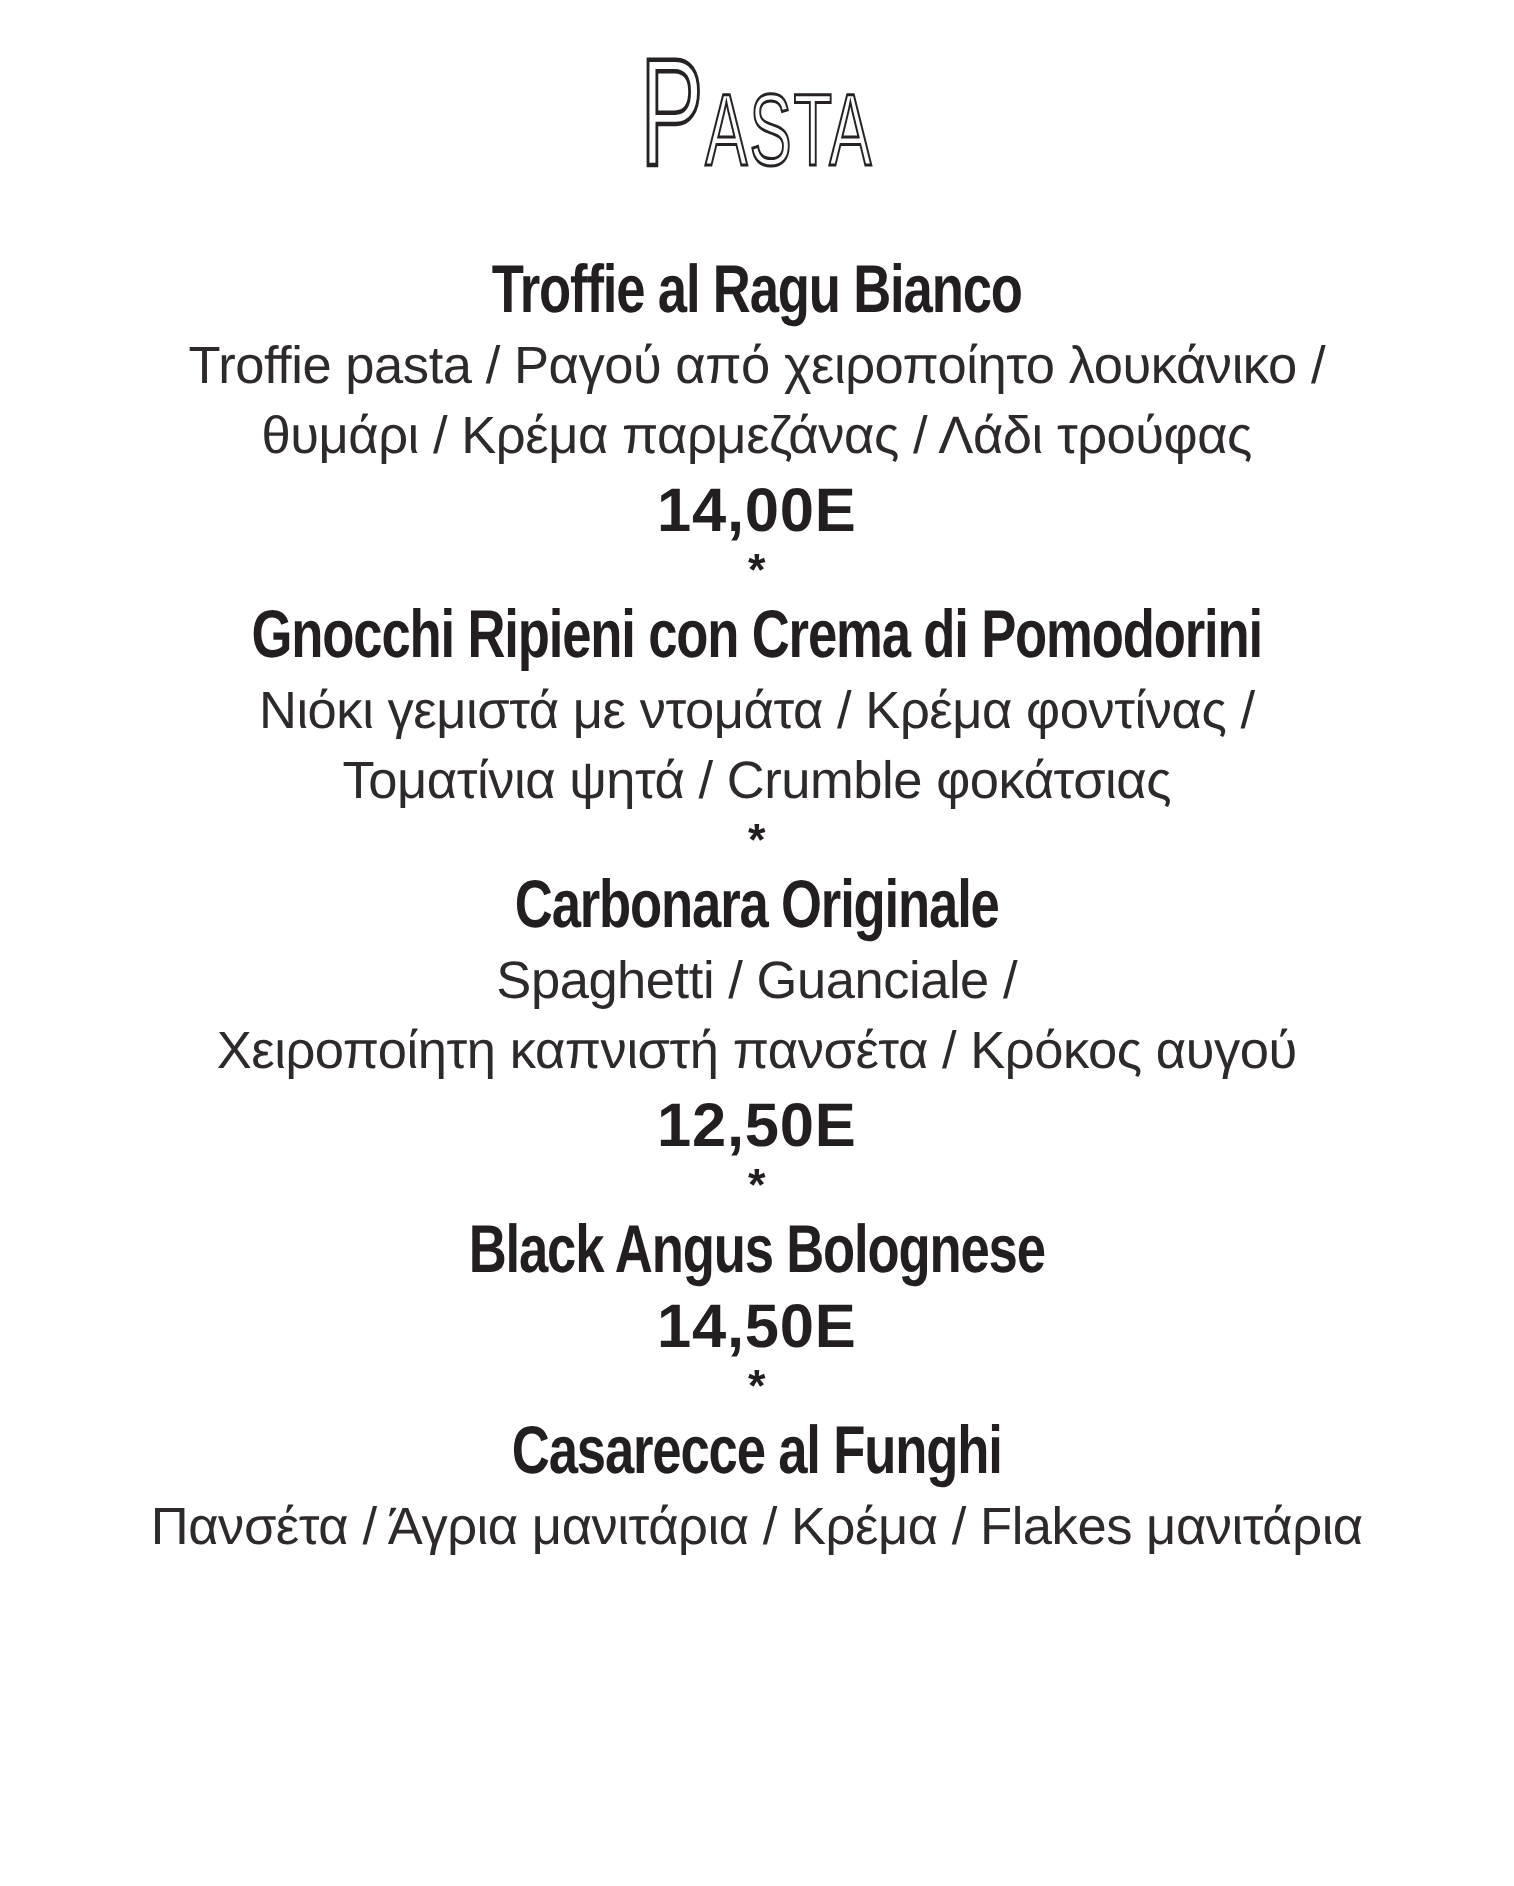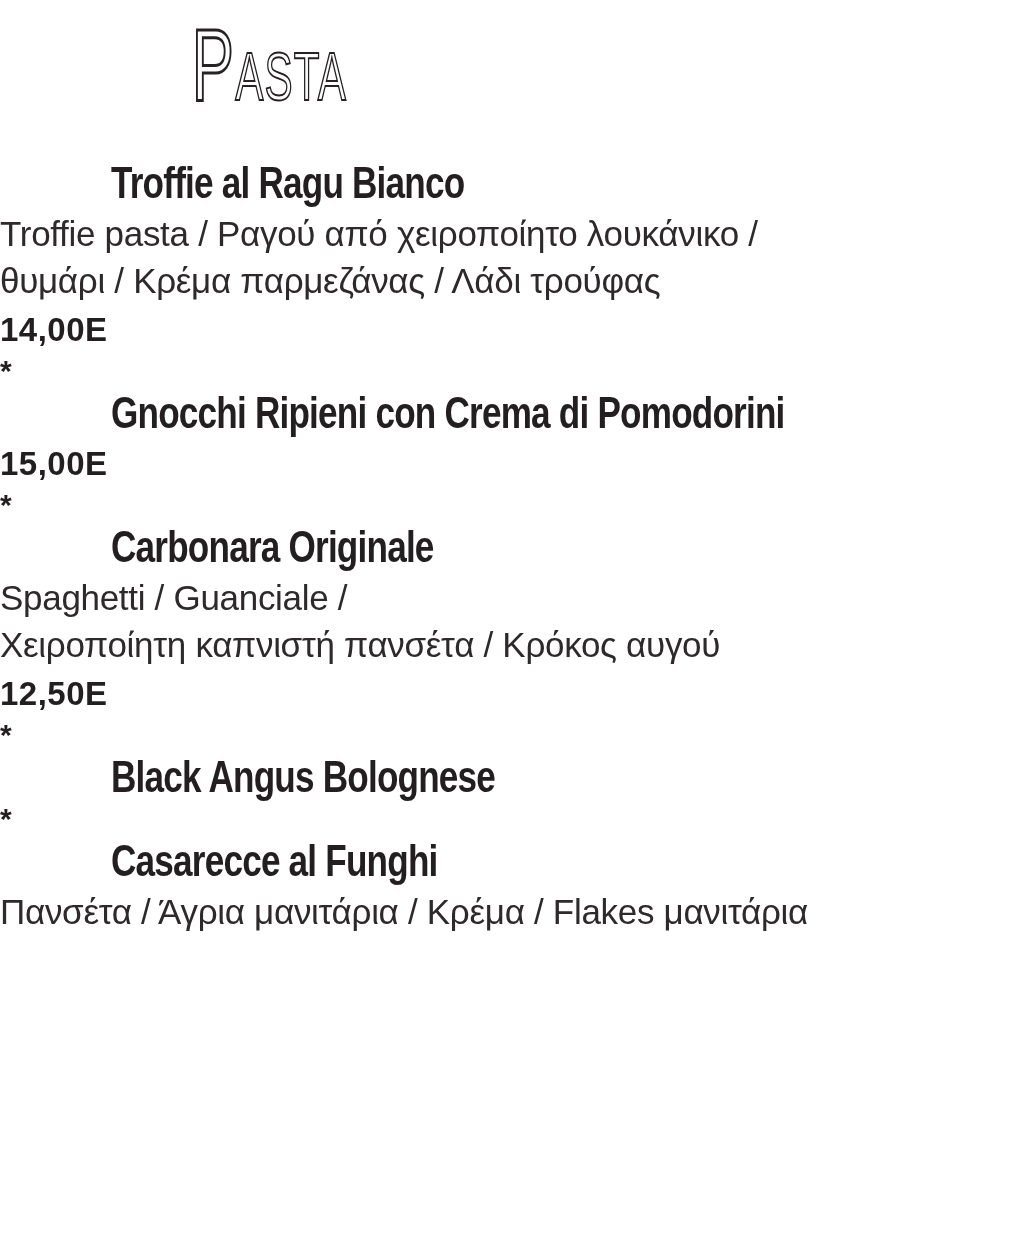--- a/index.html
+++ b/index.html
@@ -10,23 +10,23 @@
     width: 1009px;
     height: 1257px;
     background: #ffffff;
     color: #231f20;
     font-family: "Liberation Sans", "DejaVu Sans", sans-serif;
     overflow: hidden;
   }
   .menu-page {
     width: 100%;
     height: 100%;
-    padding-top: 20px;
+    padding-top: 30px;
     box-sizing: border-box;
-    text-align: left;
+    text-align: center;
   }
   
   .menu-title {
     margin: 0 0 24px 0;
     line-height: 90px;
     font-weight: 400;
     transform: scaleX(0.62);
     transform-origin: center;
     letter-spacing: 2px;
     white-space: nowrap;
@@ -59,21 +59,21 @@
   .item-desc {
     font-size: 35px;
     line-height: 47px;
     margin: 0;
     font-weight: 400;
     letter-spacing: -0.3px;
     white-space: pre-line;
     color: #2e2a2b;
   }
   .item-price {
-    font-size: 33px;
+    font-size: 41px;
     line-height: 48px;
     margin: 2px 0 0 0;
     font-weight: 700;
     letter-spacing: 0.5px;
     color: #231f20;
   }
   .item-separator {
     font-size: 30px;
     line-height: 30px;
     margin: 2px 0 2px 0;
@@ -92,36 +92,38 @@
     <h2 class="item-name">Troffie al Ragu Bianco</h2>
     <p class="item-desc">Troffie pasta / Ραγού από χειροποίητο λουκάνικο /
 θυμάρι / Κρέμα παρμεζάνας / Λάδι τρούφας</p>
     <p class="item-price">14,00E</p>
   </section>
 
   <div class="item-separator">*</div>
 
   <section class="menu-item">
     <h2 class="item-name">Gnocchi Ripieni con Crema di Pomodorini</h2>
-    <p class="item-price">15,00E</p>
+    <p class="item-desc">Νιόκι γεμιστά με ντομάτα / Κρέμα φοντίνας /
+Τοματίνια ψητά / Crumble φοκάτσιας</p>
   </section>
 
   <div class="item-separator">*</div>
 
   <section class="menu-item">
     <h2 class="item-name">Carbonara Originale</h2>
     <p class="item-desc">Spaghetti / Guanciale /
 Χειροποίητη καπνιστή πανσέτα / Κρόκος αυγού</p>
     <p class="item-price">12,50E</p>
   </section>
 
   <div class="item-separator">*</div>
 
   <section class="menu-item">
     <h2 class="item-name">Black Angus Bolognese</h2>
+    <p class="item-price">14,50E</p>
   </section>
 
   <div class="item-separator">*</div>
 
   <section class="menu-item">
     <h2 class="item-name">Casarecce al Funghi</h2>
     <p class="item-desc">Πανσέτα / Άγρια μανιτάρια / Κρέμα / Flakes μανιτάρια</p>
   </section>
 
 </main>

